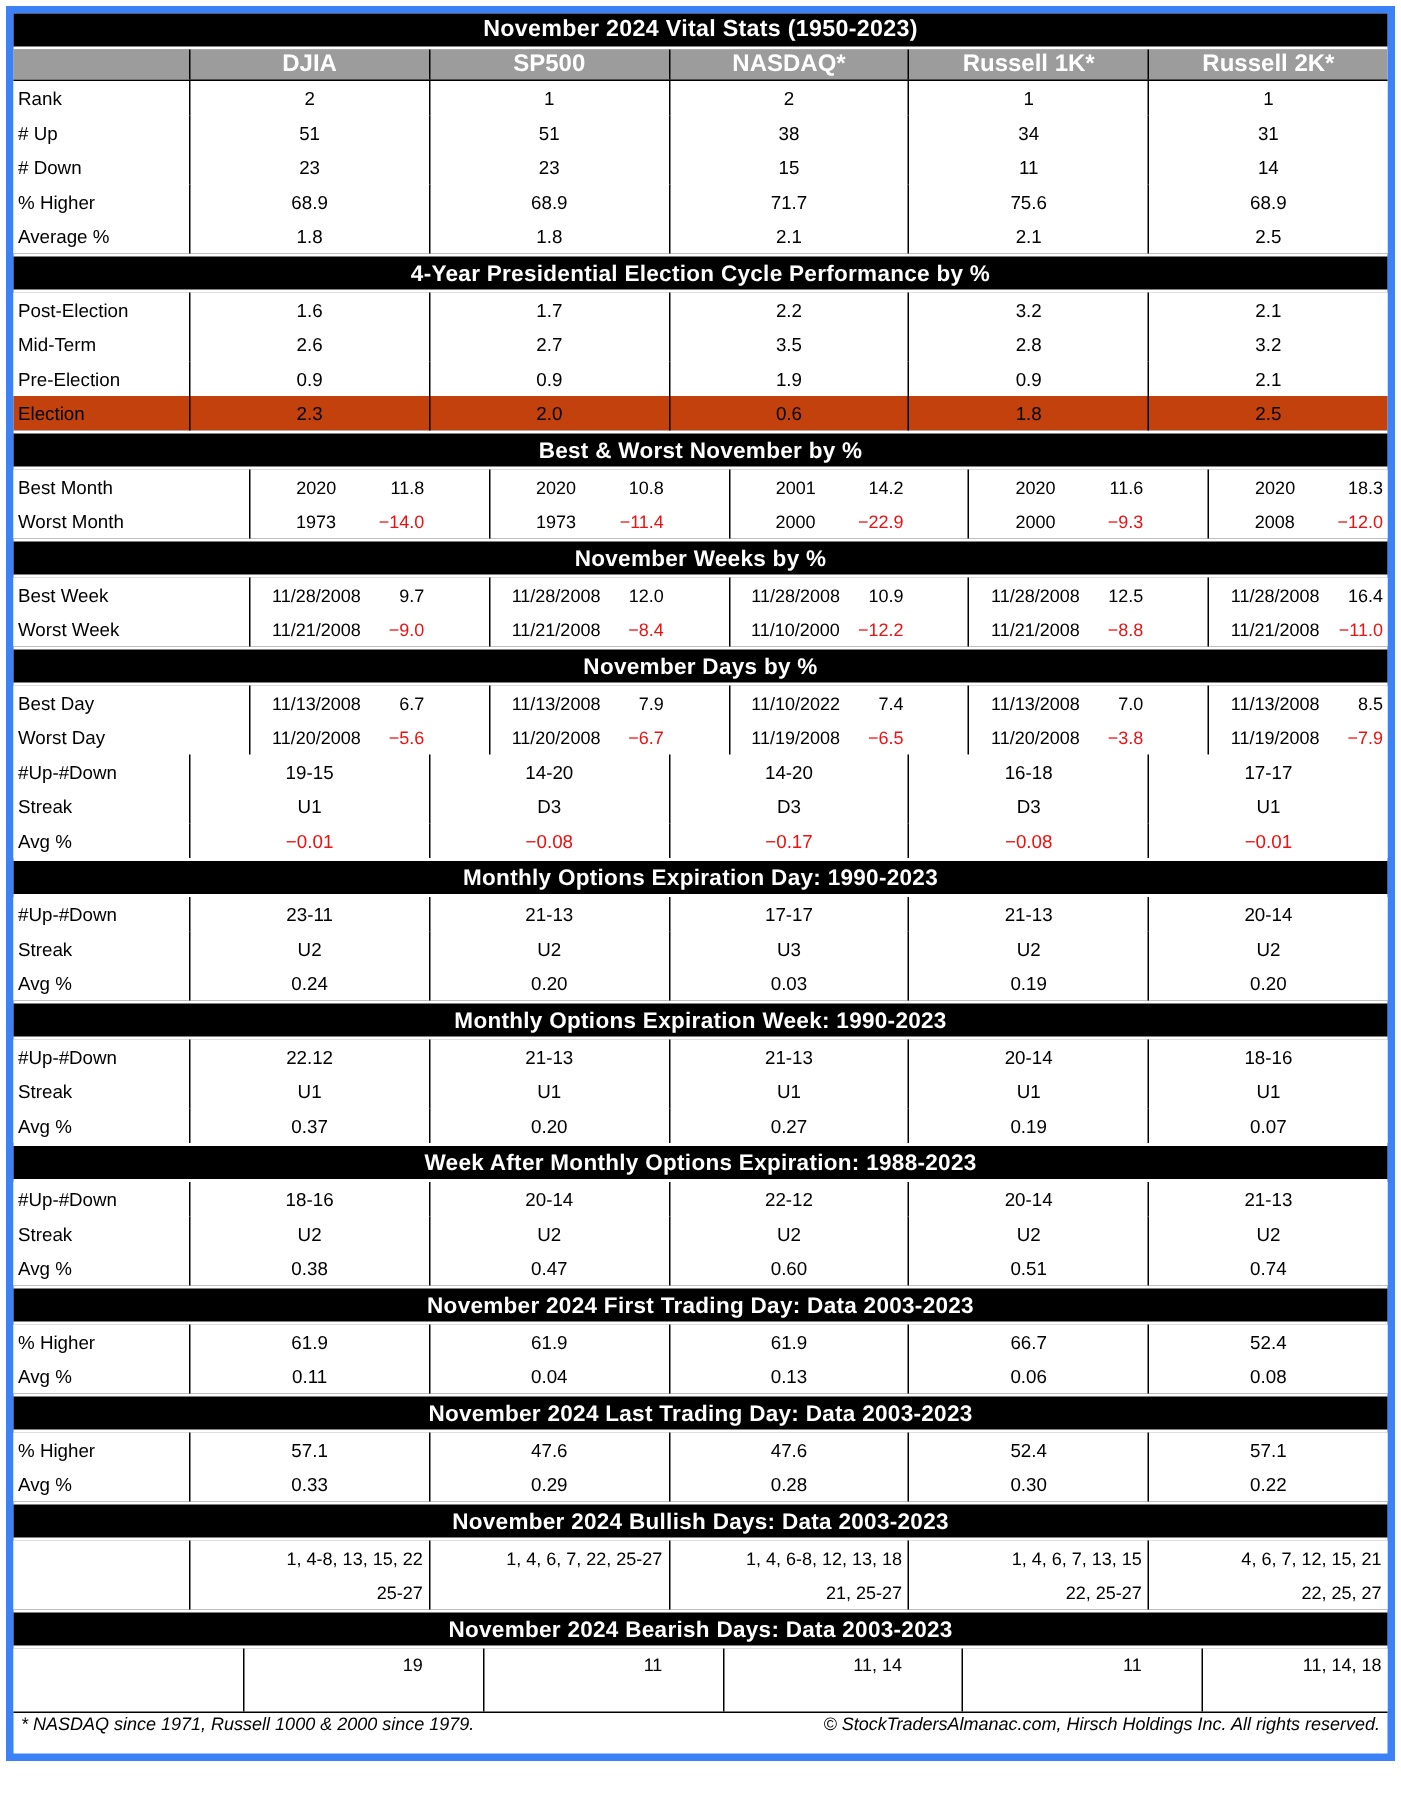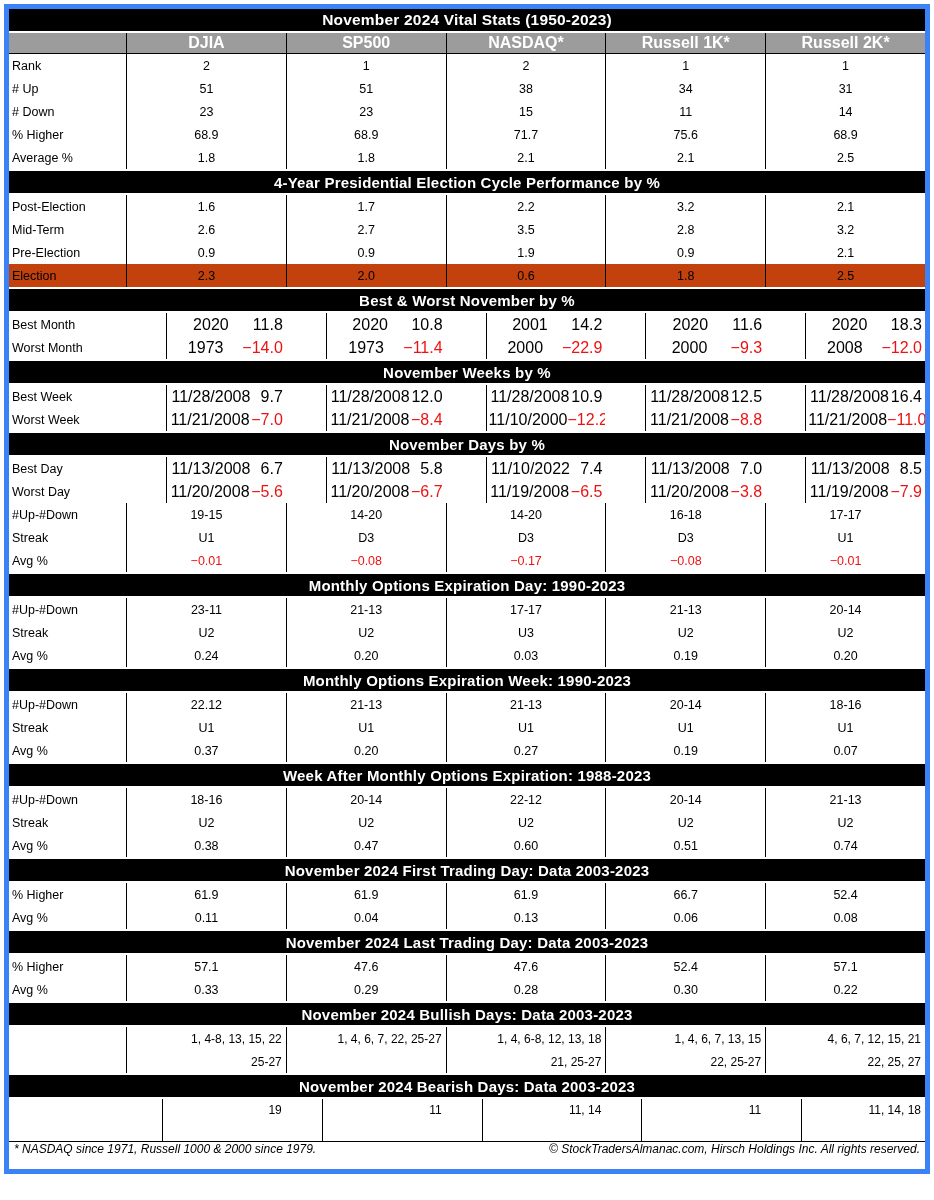--- a/index.html
+++ b/index.html
@@ -50,21 +50,21 @@
   .tall .cell { align-items: flex-start; padding-top: 4px; }
   .labelcell {
     width: 117px;
     flex: none;
     padding-left: 3px;
     justify-content: flex-start;
   }
   .datacell { flex: 1 1 0; border-left: 1px solid #000; min-width: 0; }
   .center { justify-content: center; }
   .rightal { justify-content: flex-end; padding-right: 4px; font-size: 12px; }
-  .pair { justify-content: space-between; font-size: 16px; margin-left: 40px; }
+  .pair { justify-content: space-between; font-size: 12px; margin-left: 40px; }
   .pdate { flex: 1; text-align: center; padding-left: 2px; }
   .pval { min-width: 33px; text-align: right; padding-right: 3px; }
   .neg { color: #ee1111; }
   .col-header {
     height: 21px;
     background: #9c9c9c;
     border-bottom: 1px solid #000;
   }
   .col-header .cell {
     color: #fff;
@@ -239,21 +239,21 @@
         </div>
         <div class="cell datacell pair">
           <span class="pdate">11/28/2008</span>
           <span class="pval">16.4</span>
         </div>
       </div>
       <div class="row">
         <div class="cell labelcell">Worst Week</div>
         <div class="cell datacell pair">
           <span class="pdate">11/21/2008</span>
-          <span class="pval neg">−7.0</span>
+          <span class="pval neg">−9.0</span>
         </div>
         <div class="cell datacell pair">
           <span class="pdate">11/21/2008</span>
           <span class="pval neg">−8.4</span>
         </div>
         <div class="cell datacell pair">
           <span class="pdate">11/10/2000</span>
           <span class="pval neg">−12.2</span>
         </div>
         <div class="cell datacell pair">
@@ -267,21 +267,21 @@
       </div>
       <div class="bar">November Days by %</div>
       <div class="row">
         <div class="cell labelcell">Best Day</div>
         <div class="cell datacell pair">
           <span class="pdate">11/13/2008</span>
           <span class="pval">6.7</span>
         </div>
         <div class="cell datacell pair">
           <span class="pdate">11/13/2008</span>
-          <span class="pval">5.8</span>
+          <span class="pval">7.9</span>
         </div>
         <div class="cell datacell pair">
           <span class="pdate">11/10/2022</span>
           <span class="pval">7.4</span>
         </div>
         <div class="cell datacell pair">
           <span class="pdate">11/13/2008</span>
           <span class="pval">7.0</span>
         </div>
         <div class="cell datacell pair">

